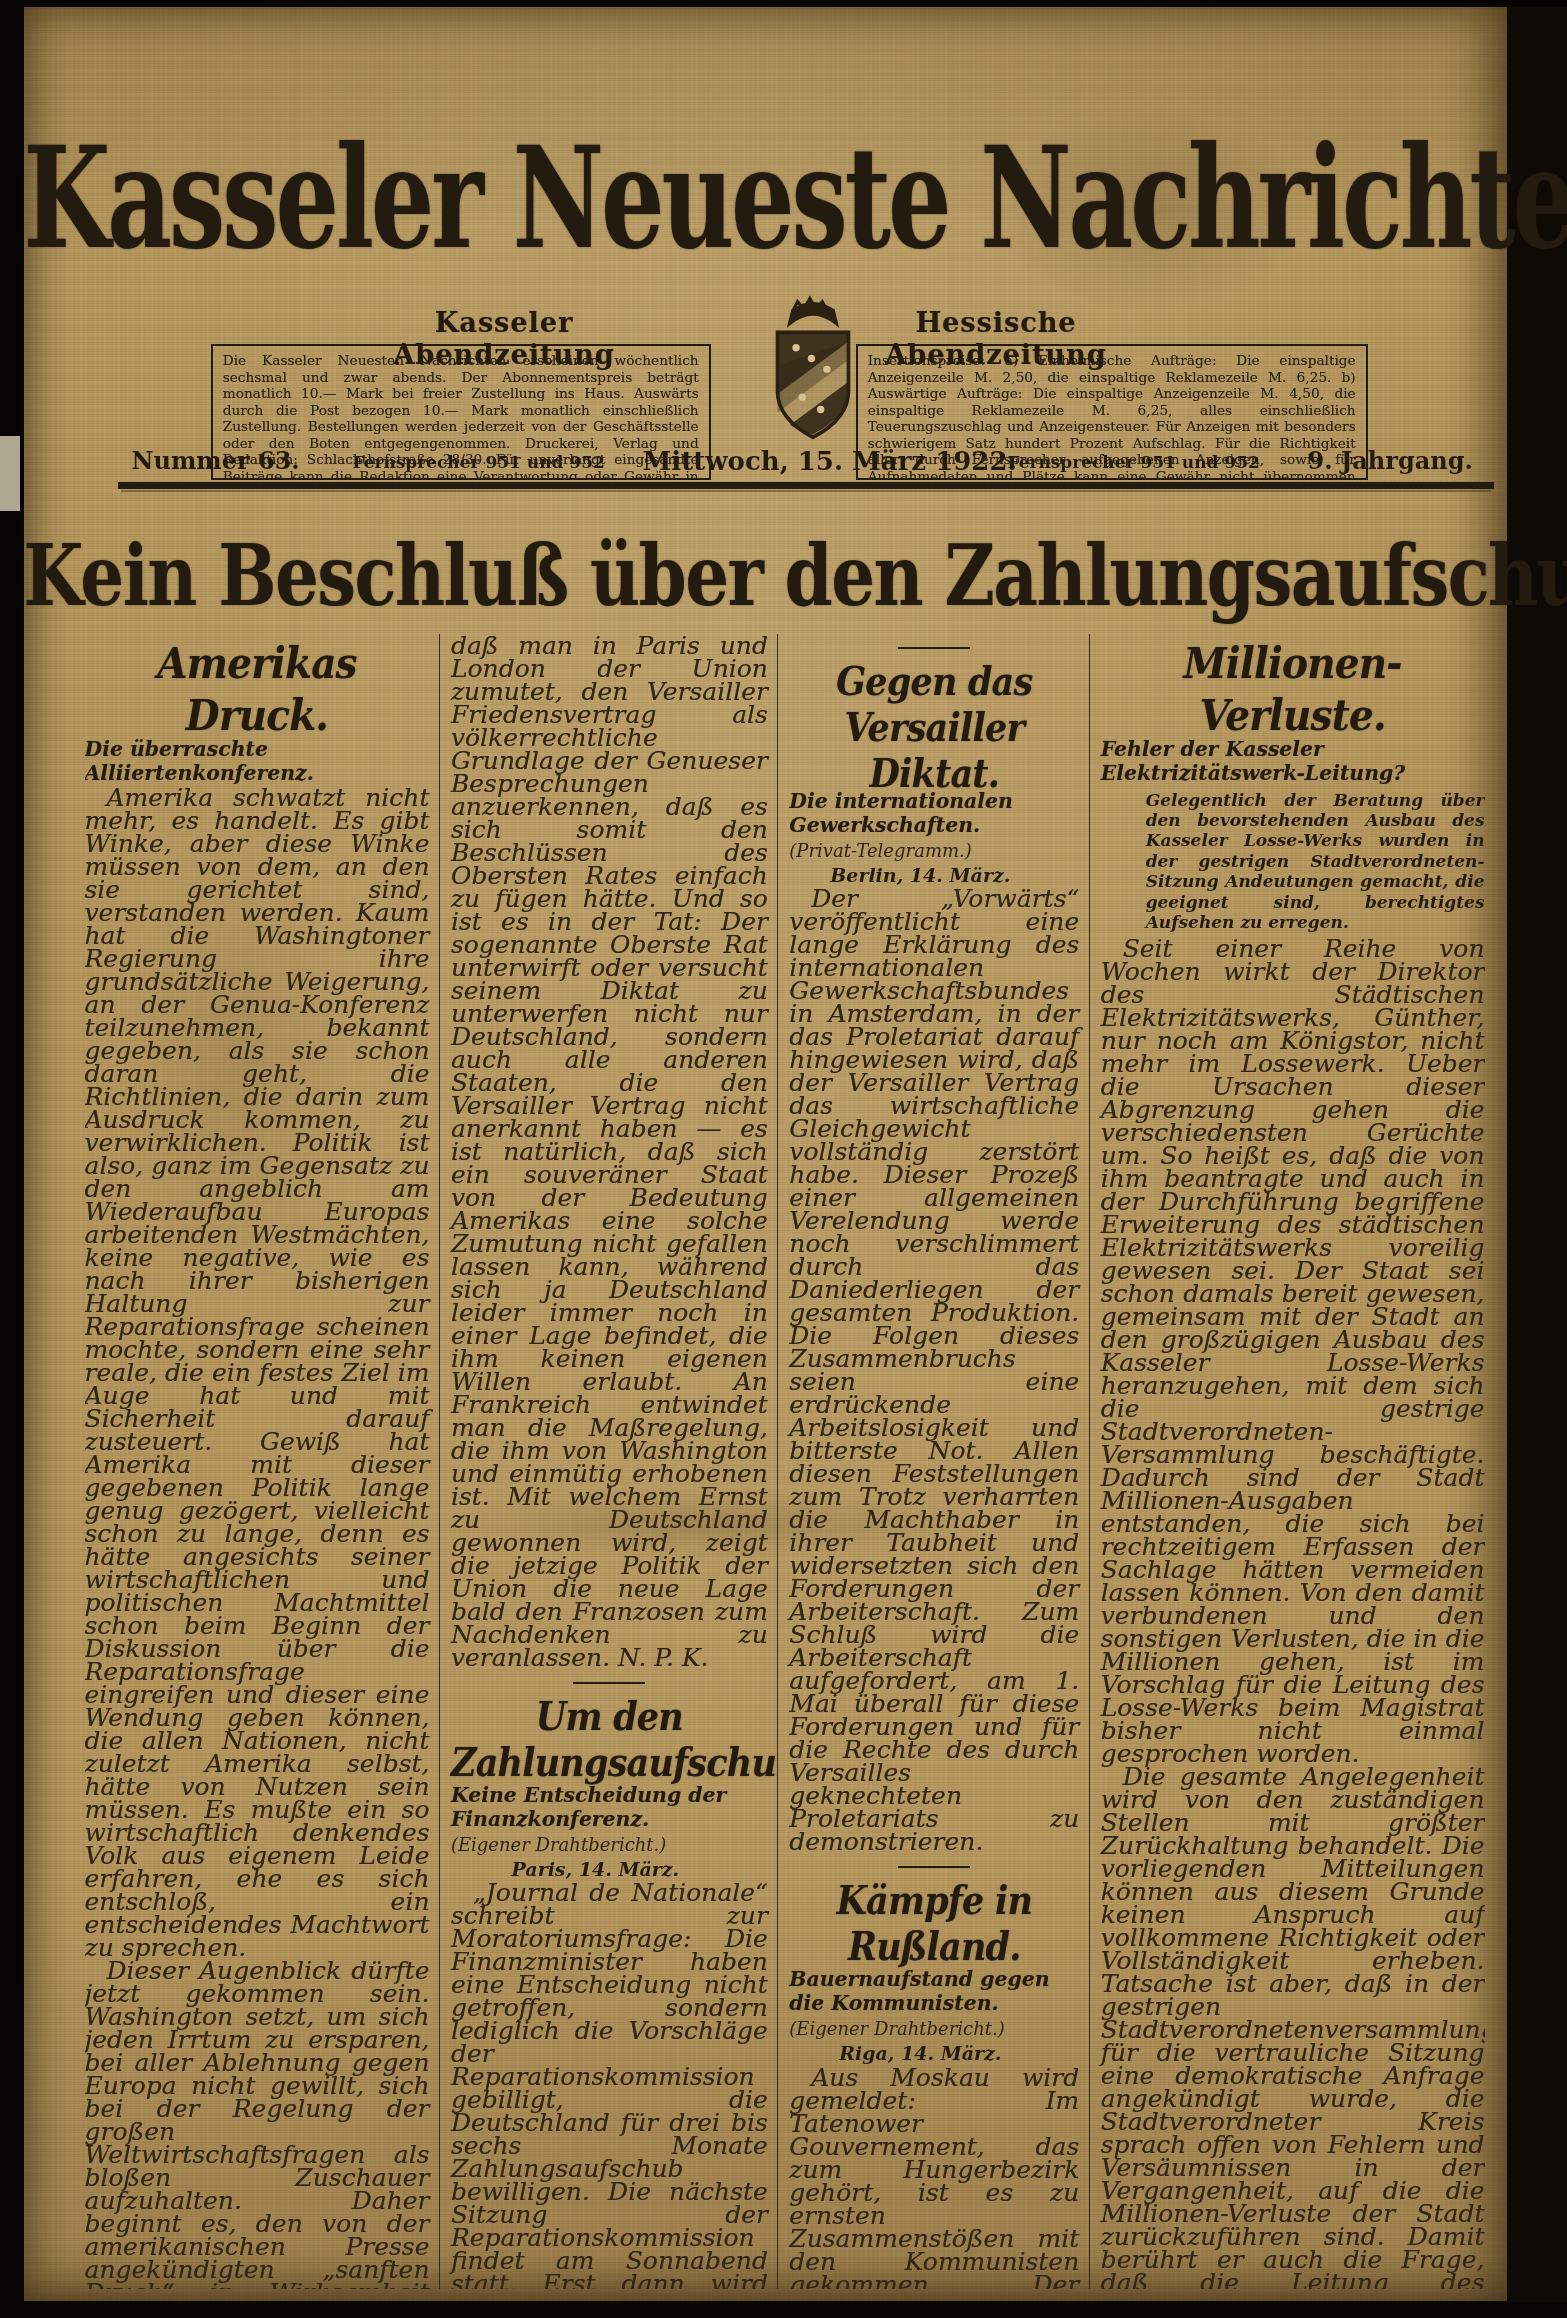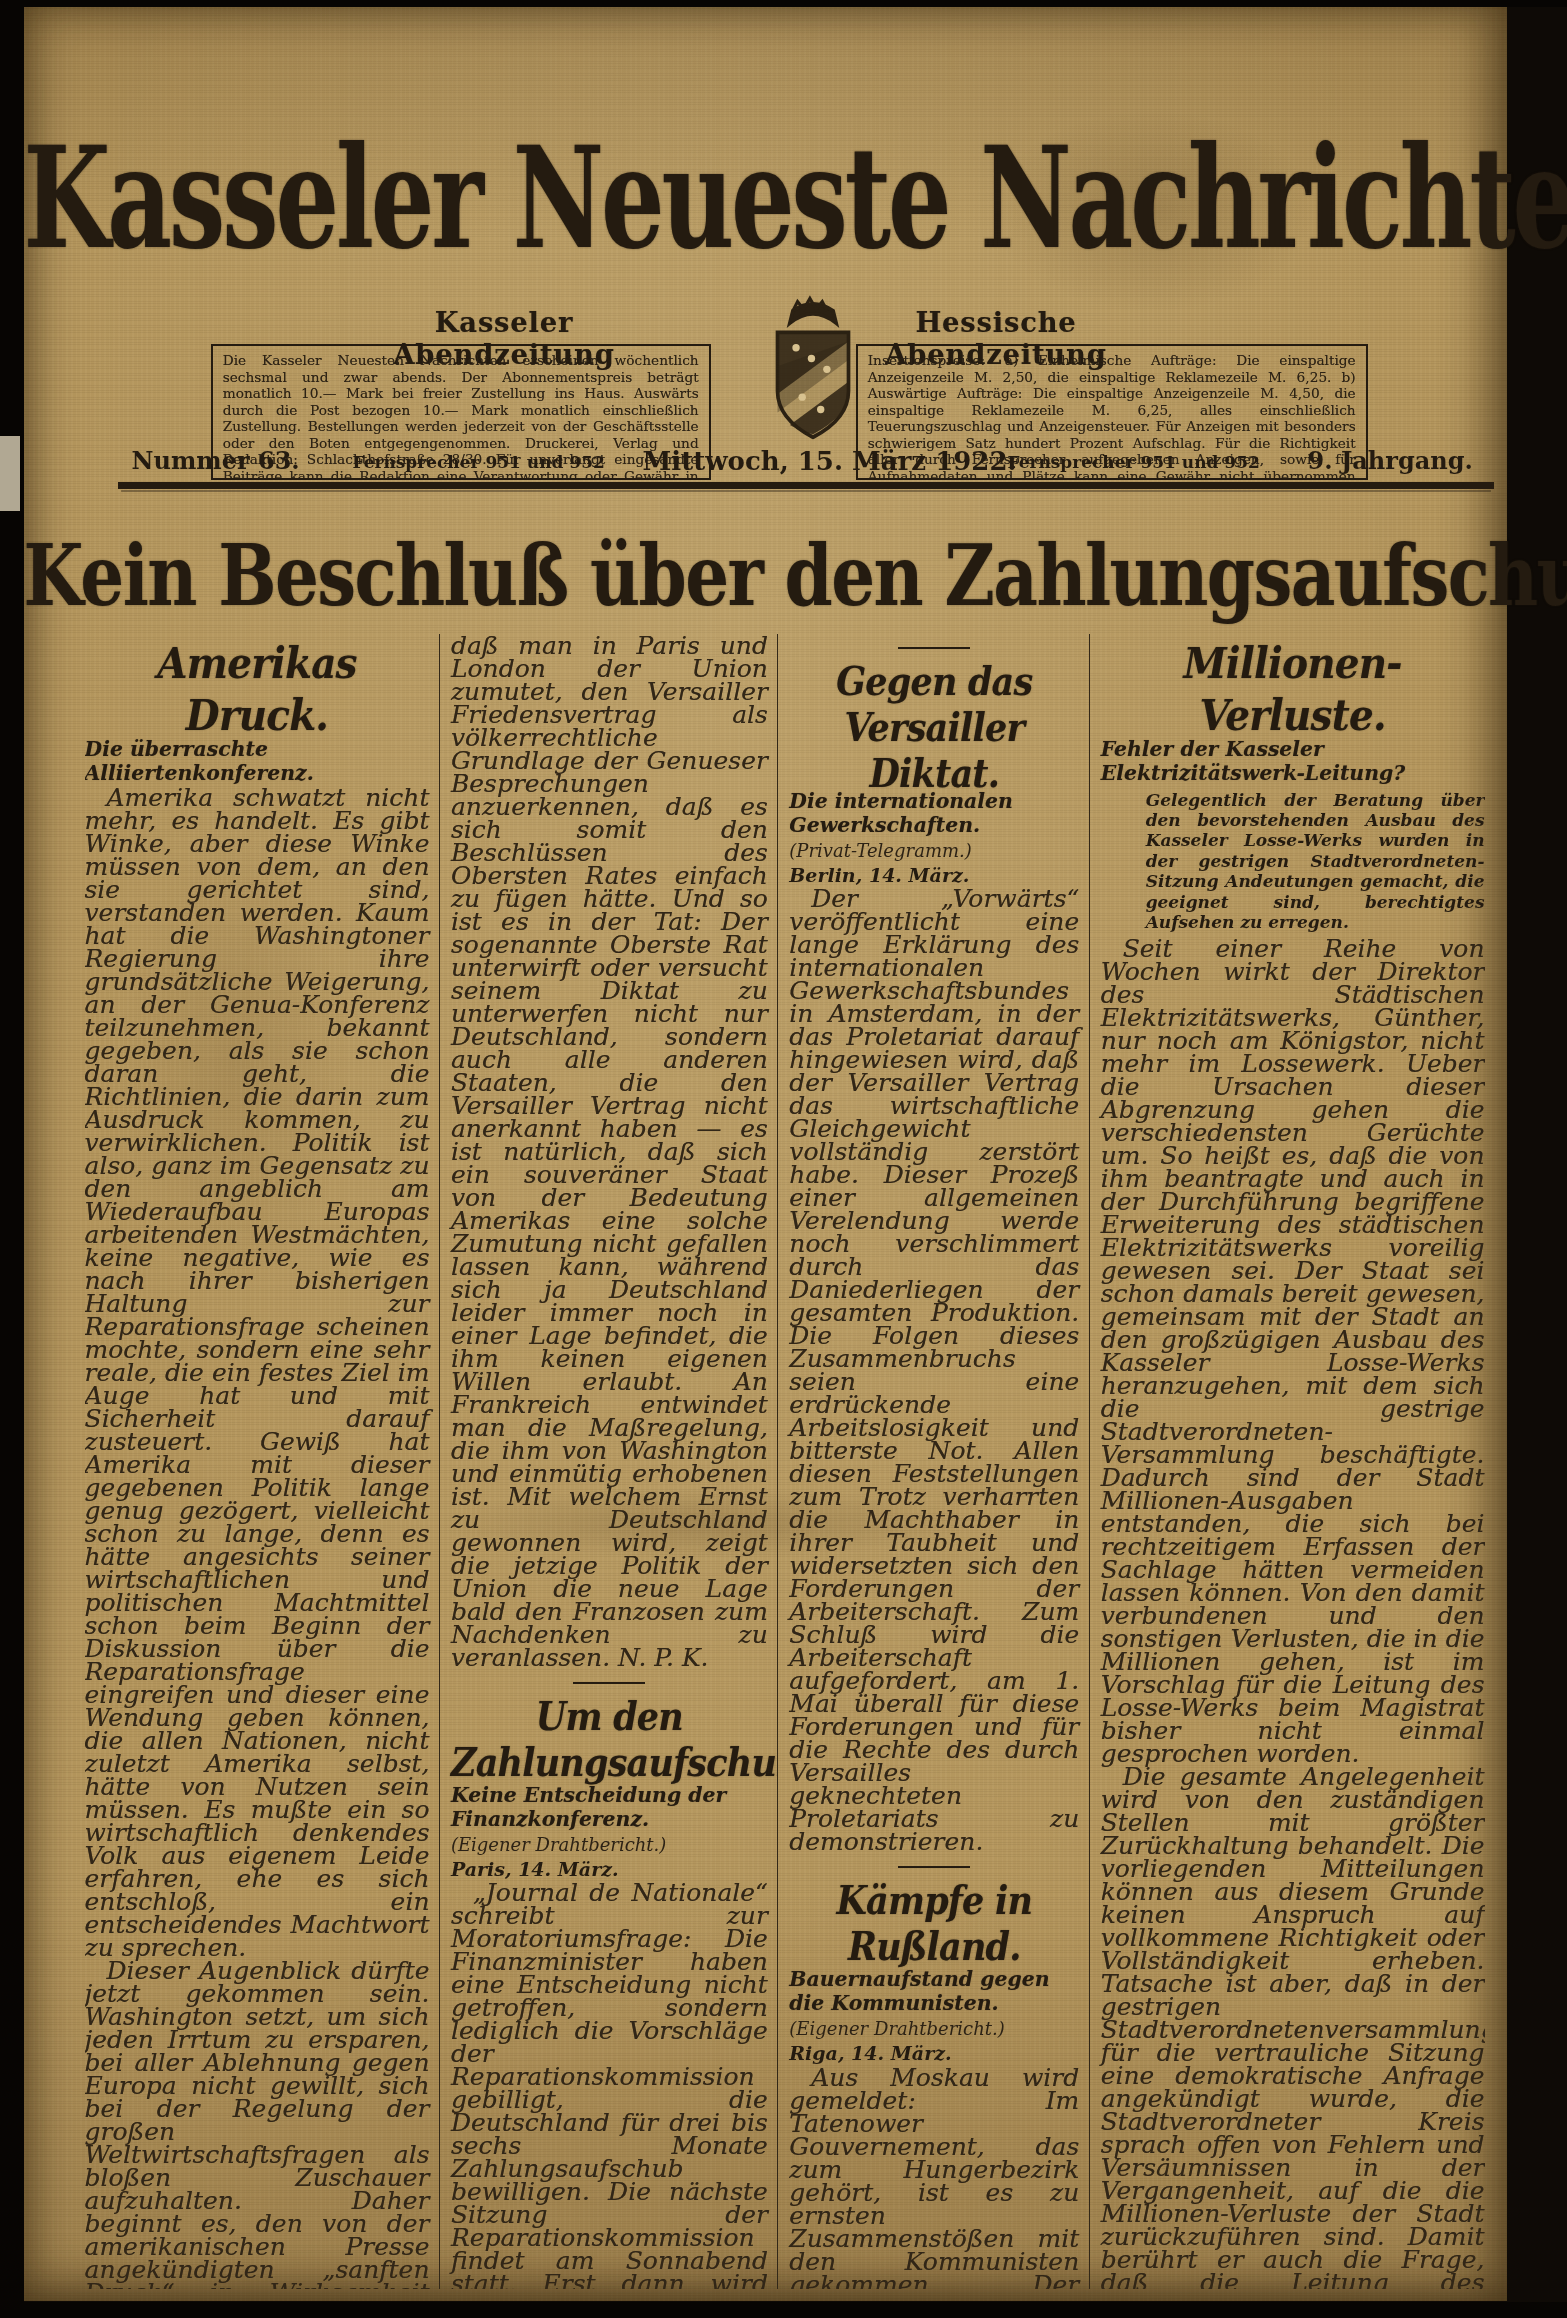--- a/index.html
+++ b/index.html
@@ -68,21 +68,21 @@
   #col3{width:290px;padding:0 9.4px 0 11px;}
   #col4{flex:1;padding-left:11px;}
 
   .art-title{font-size:35px;font-weight:bold;text-align:center;color:#241b10;margin:3.1px 0 1.6px;
     letter-spacing:-0.8px;transform:scaleY(1.12);transform-origin:top center;
     text-shadow:0 0 1.2px rgba(36,27,16,.5);}
   .art-title.big{font-size:39px;}
   .art-sub{font-size:20.4px;font-weight:bold;color:#241b10;margin:7.8px 0 1.6px;
     text-shadow:0 0 0.8px rgba(36,27,16,.45);}
   .wire{font-size:18px;text-align:left;color:#2c2215;margin:3.1px 0 0;}
-  .art-dateline{font-size:19px;font-weight:600;text-align:left;color:#241b10;margin:3.1px 28px 1.6px 0;}
+  .art-dateline{font-size:19px;font-weight:600;text-align:center;color:#241b10;margin:3.1px 28px 1.6px 0;}
   .minor-head{font-size:21px;font-weight:bold;text-align:center;color:#241b10;margin:3.1px 0 3.1px;
     text-shadow:0 0 0.8px rgba(36,27,16,.45);}
   .star-sep{text-align:center;font-size:14px;color:#241b10;line-height:12.5px;margin-top:7.8px;}
   .sep{width:72px;border-top:2.4px solid #241b10;margin:12.5px auto 9.4px;}
   p.body{font-size:25px;line-height:23px;text-align:justify;margin:0;text-indent:22px;
     color:#31261717;color:#312617;text-shadow:0 0 0.5px rgba(45,34,18,.55);}
   p.body.noindent{text-indent:0;}
   p.lead-bold{font-size:17px;line-height:20.4px;font-weight:bold;text-align:justify;
     margin:4.7px 0 4.7px 45px;color:#241b10;}
 </style>

